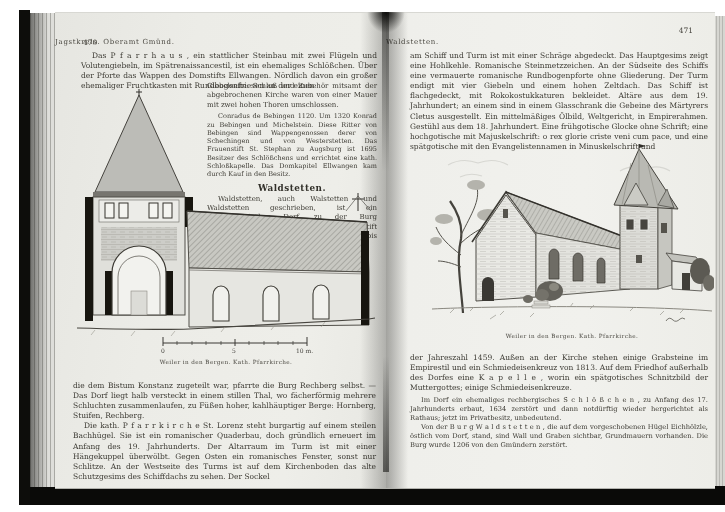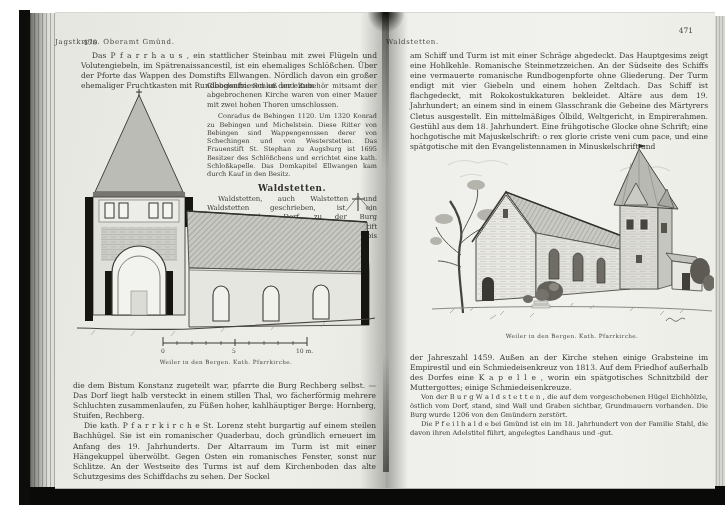--- a/index.html
+++ b/index.html
@@ -278,22 +278,22 @@
         </g>
       </g>
 
       <path d="M236,178 q3,-5 7,-1 q3,3 7,-1 q2,-2 5,0" fill="none" stroke="#5b5952" stroke-width="0.8"></path>
     </svg>
 
     <div class="abs t caption" style="left:44px;top:320px;width:284px;">Weiler in den Bergen. Kath. Pfarrkirche.</div>
 
     <div class="abs" style="left:24px;top:340px;width:298px;">
       <div class="t body">der Jahreszahl 1459. Außen an der Kirche stehen einige Grabsteine im Empirestil und ein Schmiedeisenkreuz von 1813. Auf dem Friedhof außerhalb des Dorfes eine K a p e l l e , worin ein spätgotisches Schnitzbild der Muttergottes; einige Schmiedeisenkreuze.</div>
+      <div class="t small indent" style="margin-top:3px;">Im Dorf ein ehemaliges rechbergisches S c h l ö ß c h e n , zu Anfang des 17. Jahrhunderts erbaut, 1634 zerstört und dann notdürftig wieder hergerichtet als Rathaus; jetzt im Privatbesitz, unbedeutend.</div>
       <div class="t small indent">Von der B u r g  W a l d s t e t t e n , die auf dem vorgeschobenen Hügel Eichhölzle, östlich vom Dorf, stand, sind Wall und Graben sichtbar, Grundmauern vorhanden. Die Burg wurde 1206 von den Gmündern zerstört.</div>
-      <div class="t small indent">Die P f e i l h a l d e bei Gmünd ist ein im 18. Jahrhundert von der Familie Stahl, die davon ihren Adelstitel führt, angelegtes Landhaus und -gut.</div>
     </div>
 
     <div class="abs shade-rl"></div>
   </div>
 
   <div class="abs gutter-top-wedge"></div>
   <div class="abs gutter-top-line"></div>
   <div class="abs gutter-bottom-line"></div>
 
 </div>

